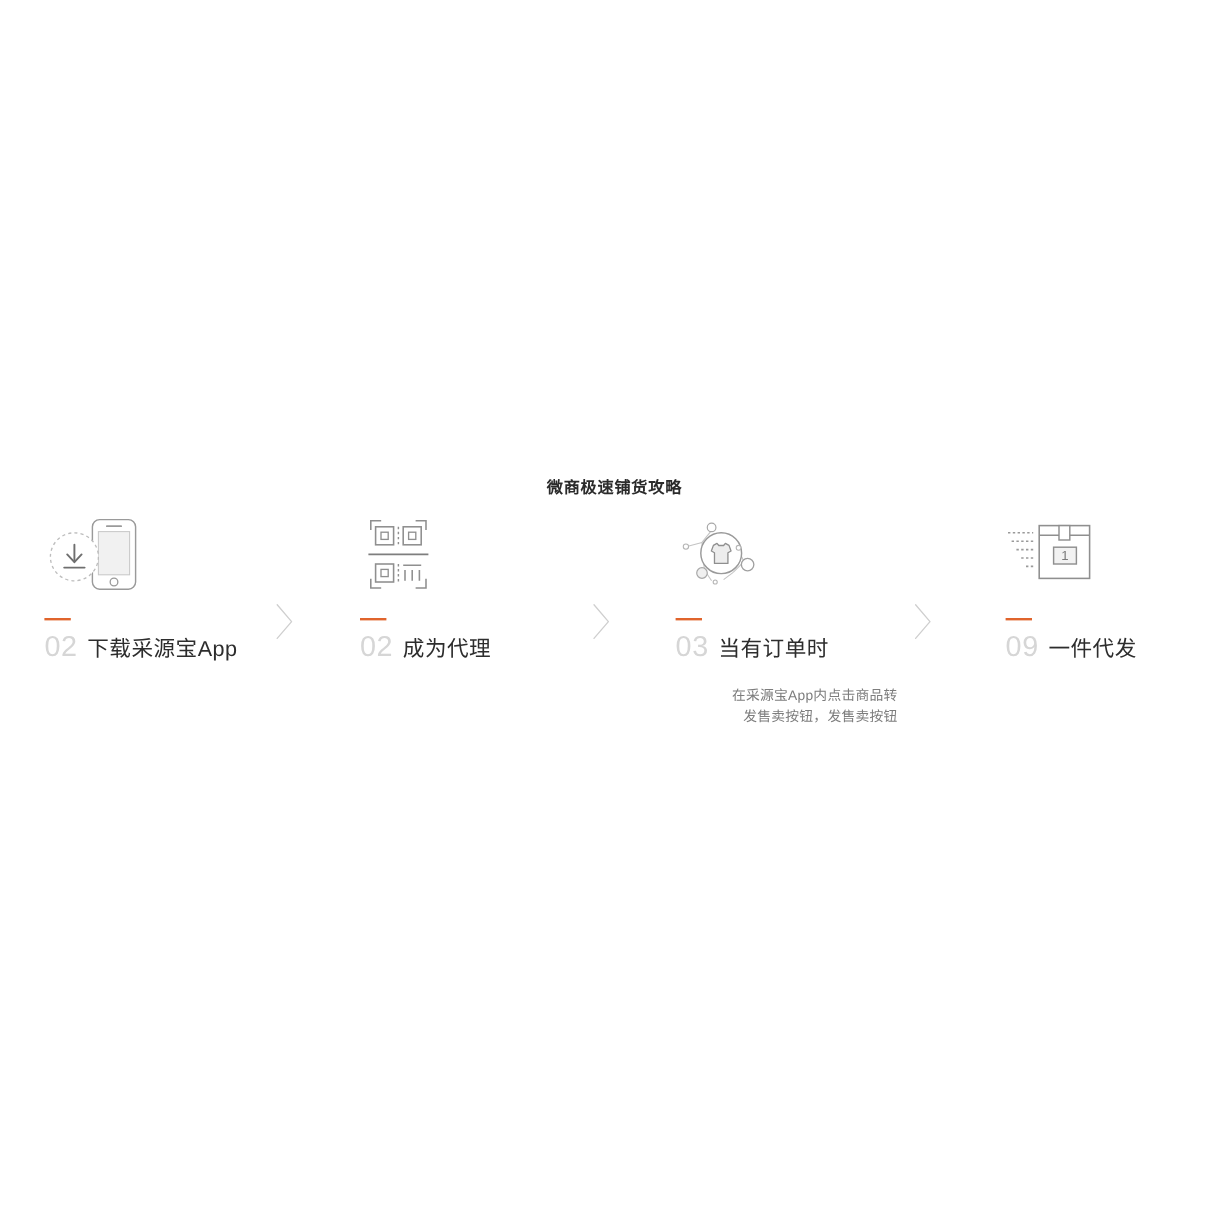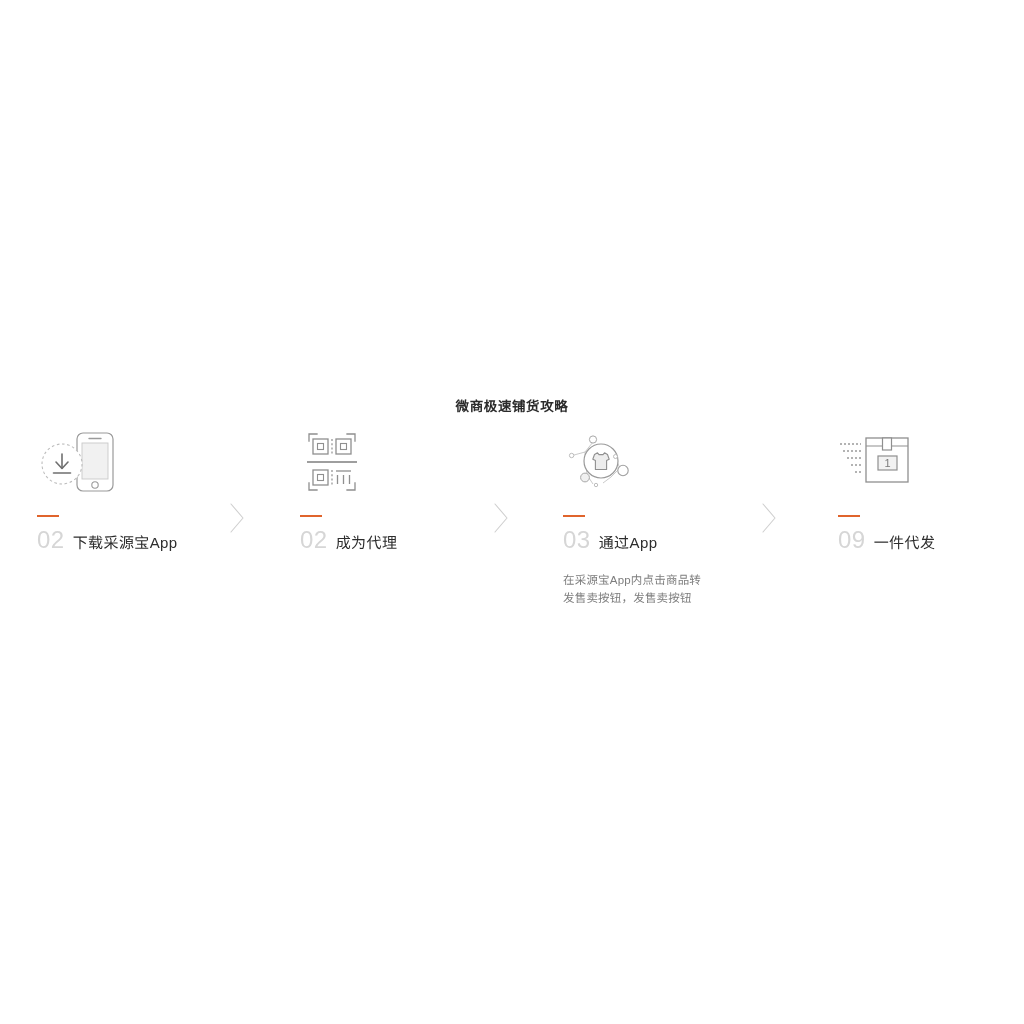--- a/index.html
+++ b/index.html
@@ -50,21 +50,21 @@
   }
 
   .step {
     position: absolute;
     top: 0;
     width: 215px;
     height: 190px;
   }
   .step-1 { left: 37px; }
   .step-2 { left: 300px; }
-  .step-3 { left: 563px; }
+  .step-3 { left: 563px; text-align: right; }
   .step-4 { left: 838px; }
 
   .step-icon {
     position: absolute;
     left: 0;
     top: 0;
     width: 105px;
     height: 66px;
   }
   .step-icon svg { display: block; }
@@ -88,21 +88,21 @@
     align-items: baseline;
   }
   .step-num {
     font-size: 24px;
     color: #d6d6d6;
     font-weight: normal;
     letter-spacing: 0.5px;
     line-height: 26px;
   }
   .step-name {
-    font-size: 15px;
+    font-size: 18px;
     color: #2d2d2d;
     font-weight: 500;
     margin-left: 8px;
     letter-spacing: 0.4px;
     line-height: 26px;
   }
 
   .step-desc {
     position: absolute;
     left: 0;
@@ -230,21 +230,21 @@
           <circle cx="8.6" cy="25.5" r="2.2" fill="#ffffff" stroke="#b5b5b5" stroke-width="0.9"></circle>
           <circle cx="22" cy="47.5" r="4.4" fill="#f0f0f0" stroke="#a8a8a8" stroke-width="1"></circle>
           <circle cx="33" cy="55" r="1.7" fill="#ffffff" stroke="#b5b5b5" stroke-width="0.9"></circle>
           <circle cx="52.5" cy="26.5" r="2" fill="#ffffff" stroke="#b5b5b5" stroke-width="0.9"></circle>
           <circle cx="60" cy="40.5" r="5.2" fill="#ffffff" stroke="#a0a0a0" stroke-width="1.1"></circle>
         </svg>
       </div>
       <div class="step-bar"></div>
       <div class="step-headline">
         <span class="step-num">03</span>
-        <span class="step-name">通过App</span>
+        <span class="step-name">当有订单时</span>
       </div>
       <div class="step-desc">
         <span>在采源宝App内点击商品转</span>
         <span>发售卖按钮，发售卖按钮</span>
       </div>
     </div>
 
     <div class="chevron chevron-3">
       <svg width="18" height="32" viewBox="0 0 18 32" fill="none" xmlns="http://www.w3.org/2000/svg">
         <polyline points="3,2 15,16 3,30" stroke="#cfcfcf" stroke-width="1.1" fill="none" stroke-linecap="round" stroke-linejoin="round"></polyline>

